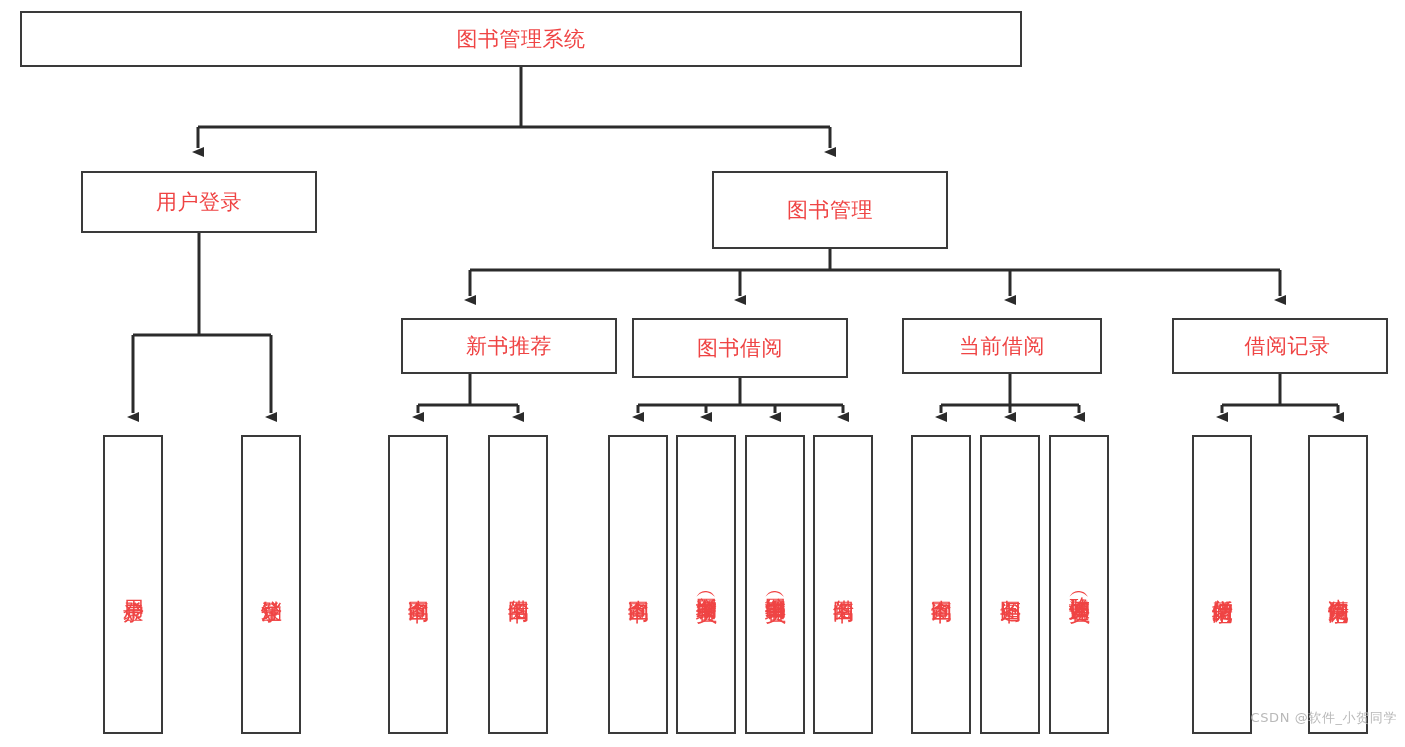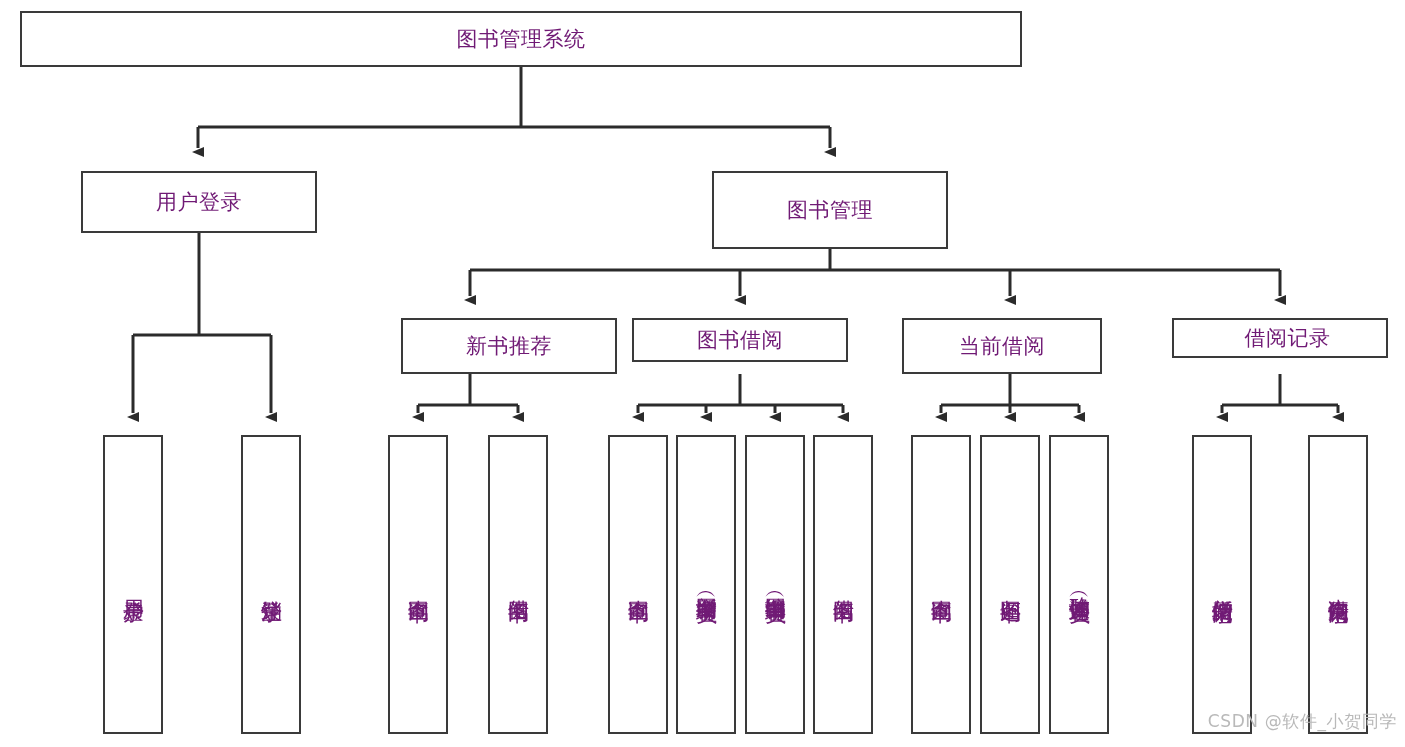--- a/index.html
+++ b/index.html
@@ -25,21 +25,21 @@
     height: 747px;
   }
   .node {
     position: absolute;
     box-sizing: border-box;
     background: #ffffff;
     border: 2px solid #3a3a3a;
     display: flex;
     align-items: center;
     justify-content: center;
-    color: #701a75;
+    color: #ef4444;
   }
   .node .lbl {
     display: block;
     text-align: center;
     line-height: 1.18;
     letter-spacing: 0.5px;
   }
   .node.horiz .lbl {
     writing-mode: horizontal-tb;
     font-size: 21px;
@@ -52,22 +52,22 @@
     writing-mode: vertical-rl;
     text-orientation: upright;
     font-size: 21px;
     line-height: 1.28;
     letter-spacing: 1px;
     white-space: nowrap;
   }
   #watermark {
     position: absolute;
     right: 8px;
-    bottom: 14px;
-    font-size: 17px;
+    bottom: 20px;
+    font-size: 13px;
     color: #b9b9b9;
     letter-spacing: 0.6px;
     white-space: nowrap;
     pointer-events: none;
   }
 </style>
 </head>
 <body>
 
 <div id="canvas">
@@ -129,27 +129,27 @@
   <div class="node horiz" style="left:81px; top:171px; width:236px; height:62px;">
     <span class="lbl">用户登录</span>
   </div>
   <div class="node horiz" style="left:712px; top:171px; width:236px; height:78px;">
     <span class="lbl">图书管理</span>
   </div>
 
   <div class="node horiz" style="left:362px; top:318px; width:216px; height:56px;margin-left:39px;">
     <span class="lbl">新书推荐</span>
   </div>
-  <div class="node horiz" style="left:632px; top:318px; width:216px; height:44px;">
+  <div class="node horiz" style="left:632px; top:318px; width:216px; height:60px;">
     <span class="lbl">图书借阅</span>
   </div>
   <div class="node horiz" style="left:902px; top:318px; width:200px; height:56px;">
     <span class="lbl">当前借阅</span>
   </div>
-  <div class="node horiz" style="left:1172px; top:318px; width:216px; height:40px;padding-left:15px;">
+  <div class="node horiz" style="left:1172px; top:318px; width:216px; height:56px;padding-left:15px;">
     <span class="lbl">借阅记录</span>
   </div>
 
   <div class="node vert" style="left:103px; top:435px; width:60px; height:299px;">
     <span class="lbl">用户登录</span>
   </div>
   <div class="node vert" style="left:241px; top:435px; width:60px; height:299px;">
     <span class="lbl">注销登录</span>
   </div>
 

